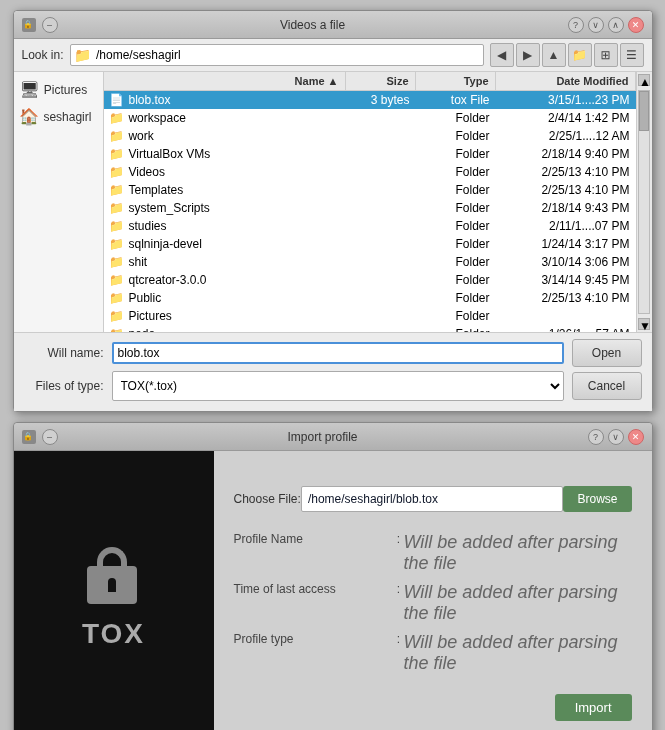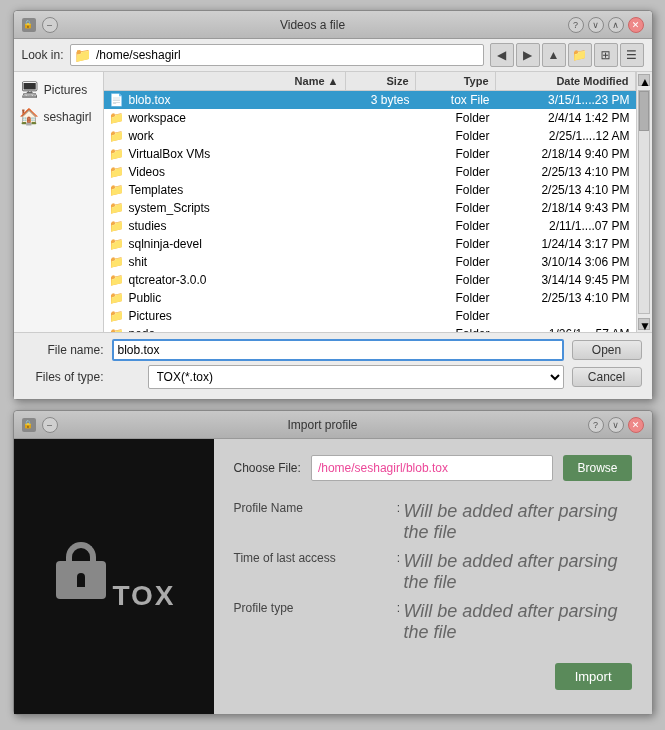--- a/index.html
+++ b/index.html
@@ -218,37 +218,36 @@
       height: 22px;
       border: 2px solid #4a90d9;
       border-radius: 2px;
       padding: 2px 4px;
       font-size: 12px;
       background: white;
       outline: none;
     }
     .footer-btn {
       width: 70px;
-      height: 20px;
+      height: 28px;
       background: linear-gradient(to bottom, #e8e8e8, #d0d0d0);
       border: 1px solid #aaa;
       border-radius: 3px;
       cursor: pointer;
       font-size: 12px;
       color: #333;
     }
     .footer-select {
       flex: 1;
-      height: 24px;
+      height: 30px;
       border: 1px solid #aaa;
       border-radius: 2px;
       font-size: 12px;
       background: white;
       padding: 2px 4px;
-      margin-left: 36px;
     }
 
     
     .import-dialog {
       background: #d0d0d0;
       border: 1px solid #888;
       border-radius: 4px;
       margin: 10px auto;
       width: 640px;
       box-shadow: 2px 2px 8px rgba(0,0,0,0.4);
@@ -271,22 +270,22 @@
       width: 200px;
       background: #111;
       display: flex;
       align-items: center;
       justify-content: center;
       padding: 20px;
       min-height: 250px;
     }
     .tox-logo {
       display: flex;
-      flex-direction: row;
-      align-items: flex-end;
+      flex-direction: column;
+      align-items: flex-start;
       gap: 1px;
     }
     .tox-lock {
       width: 60px;
       height: 70px;
       position: relative;
       display: flex;
       flex-direction: column;
       align-items: center;
     }
@@ -321,37 +320,37 @@
       letter-spacing: 2px;
     }
     .import-right {
       flex: 1;
       padding: 16px 20px;
       background: #d0d0d0;
     }
     .choose-file-row {
       display: flex;
       align-items: center;
-      gap: 10px;
       margin-bottom: 20px;
+      margin-top: 19px;
     }
     .choose-label {
       font-size: 12px;
       color: #333;
       white-space: nowrap;
     }
     .choose-input {
       flex: 1;
       height: 26px;
       border: 1px solid #aaa;
       border-radius: 2px;
       padding: 2px 6px;
       font-size: 12px;
       background: white;
-      color: #ec4899;
+      color: #0f172a;
     }
     .browse-btn {
       padding: 4px 14px;
       background: #5a8a5a;
       color: white;
       border: none;
       border-radius: 3px;
       cursor: pointer;
       font-size: 12px;
       height: 26px;
@@ -598,21 +597,21 @@
       <div style="width:12px;height:12px;background:#c8c8c8;border:1px solid #aaa;margin:2px;cursor:pointer;">▲</div>
       <div class="scrollbar-track">
         <div class="scrollbar-thumb"></div>
       </div>
       <div style="width:12px;height:12px;background:#c8c8c8;border:1px solid #aaa;margin:2px;cursor:pointer;">▼</div>
     </div>
   </div>
 
   <div class="dialog-footer">
     <div class="footer-row">
-      <span class="footer-label">File name:</span>
+      <span class="footer-label">Will name:</span>
       <input class="footer-input" type="text" id="filename-input" value="blob.tox" style="">
       <button class="footer-btn">Open</button>
     </div>
     <div class="footer-row">
       <span class="footer-label">Files of type:</span>
       <select class="footer-select">
         <option>TOX(*.tox)</option>
       </select>
       <button class="footer-btn">Cancel</button>
     </div>

